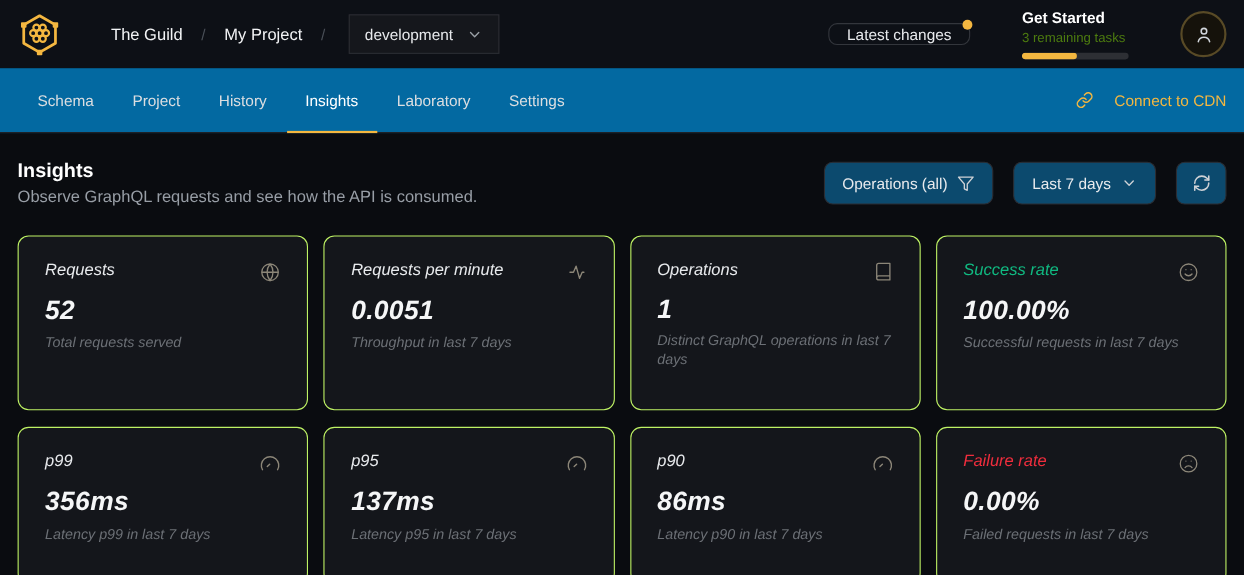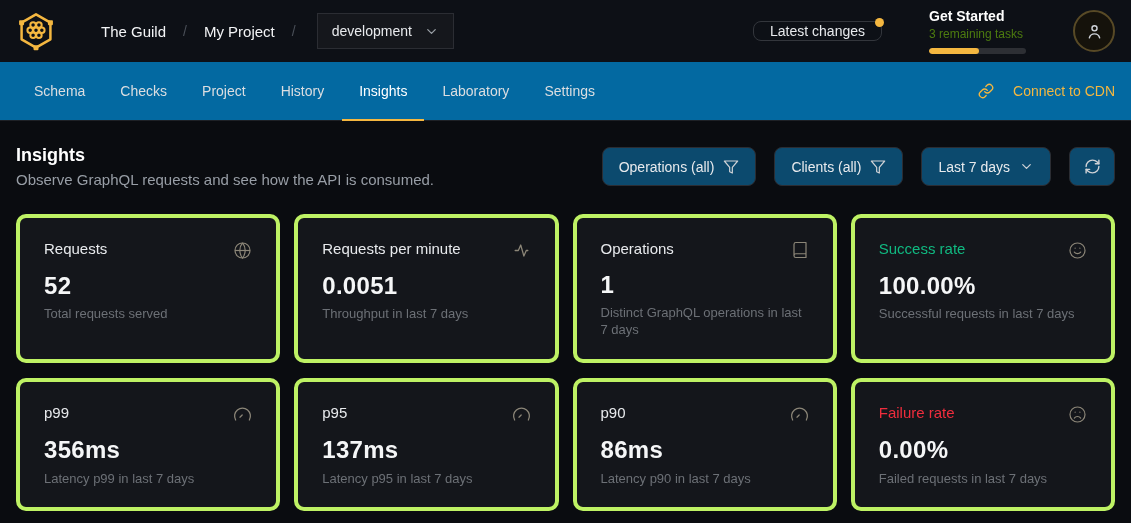--- a/index.html
+++ b/index.html
@@ -94,22 +94,23 @@
   }
   .filter-btn .ficon { color: #cfd2d6; }
   .icon-btn { width: 46px; justify-content: center; padding: 0; }
 
   
   .cards {
     margin-top: 26px;
     display: grid; grid-template-columns: repeat(4, 1fr); gap: 15px 14px;
   }
   .card {
-    background: #14161b; border: 4px solid #bef264; border-radius: 10px;
-    padding: 22px 24px 20px;
+    background: #14161b; border: 1px solid #bef264; border-radius: 10px;
+    padding: 22px 24px 36px;
+    font-style: italic;
   }
   .card-head {
     display: flex; align-items: flex-start; justify-content: space-between;
     margin-bottom: 13px;
   }
   .card-title { font-size: 15px; font-weight: 500; color: #e8eaed; }
   .card-title.green { color: #10b981; }
   .card-title.red { color: #ef2d3d; }
   .card-icon { color: #8c8678; margin-top: 1px; }
   .card-value {
@@ -177,21 +178,20 @@
             <path d="M5.5 20c.8-3.2 3.4-5 6.5-5s5.7 1.8 6.5 5"></path>
         </svg>
       </span>
     </button>
   </div>
 </header>
 
 <nav class="tab-nav">
   <ul class="tabs">
     <li class="tab">Schema</li>
-    <li class="tab">Checks</li>
     <li class="tab">Project</li>
     <li class="tab">History</li>
     <li class="tab active">Insights</li>
     <li class="tab">Laboratory</li>
     <li class="tab">Settings</li>
   </ul>
   <a class="cdn-link">
     <span>
       <svg width="16" height="16" viewBox="0 0 24 24" fill="none" stroke="currentColor" stroke-width="2" stroke-linecap="round" stroke-linejoin="round">
         <path d="M10 13a5 5 0 0 0 7.54.54l3-3a5 5 0 0 0-7.07-7.07l-1.72 1.71"></path>
@@ -211,28 +211,20 @@
     <div class="filters">
       <button class="filter-btn">
         <span>Operations (all)</span>
         <span class="ficon">
           <svg width="16" height="16" viewBox="0 0 24 24" fill="none" stroke="currentColor" stroke-width="1.8" stroke-linejoin="round">
               <path d="M22 3H2l8 9.46V19l4 2v-8.54L22 3z"></path>
             </svg>
         </span>
       </button>
       <button class="filter-btn">
-        <span>Clients (all)</span>
-        <span class="ficon">
-          <svg width="16" height="16" viewBox="0 0 24 24" fill="none" stroke="currentColor" stroke-width="1.8" stroke-linejoin="round">
-              <path d="M22 3H2l8 9.46V19l4 2v-8.54L22 3z"></path>
-            </svg>
-        </span>
-      </button>
-      <button class="filter-btn">
         <span>Last 7 days</span>
         <span class="ficon">
           <svg width="15" height="15" viewBox="0 0 24 24" fill="none" stroke="currentColor" stroke-width="2" stroke-linecap="round" stroke-linejoin="round">
               <path d="m6 9 6 6 6-6"></path>
             </svg>
         </span>
       </button>
       <button class="filter-btn icon-btn">
         <span class="ficon">
           <svg width="17" height="17" viewBox="0 0 24 24" fill="none" stroke="currentColor" stroke-width="2" stroke-linecap="round" stroke-linejoin="round">

